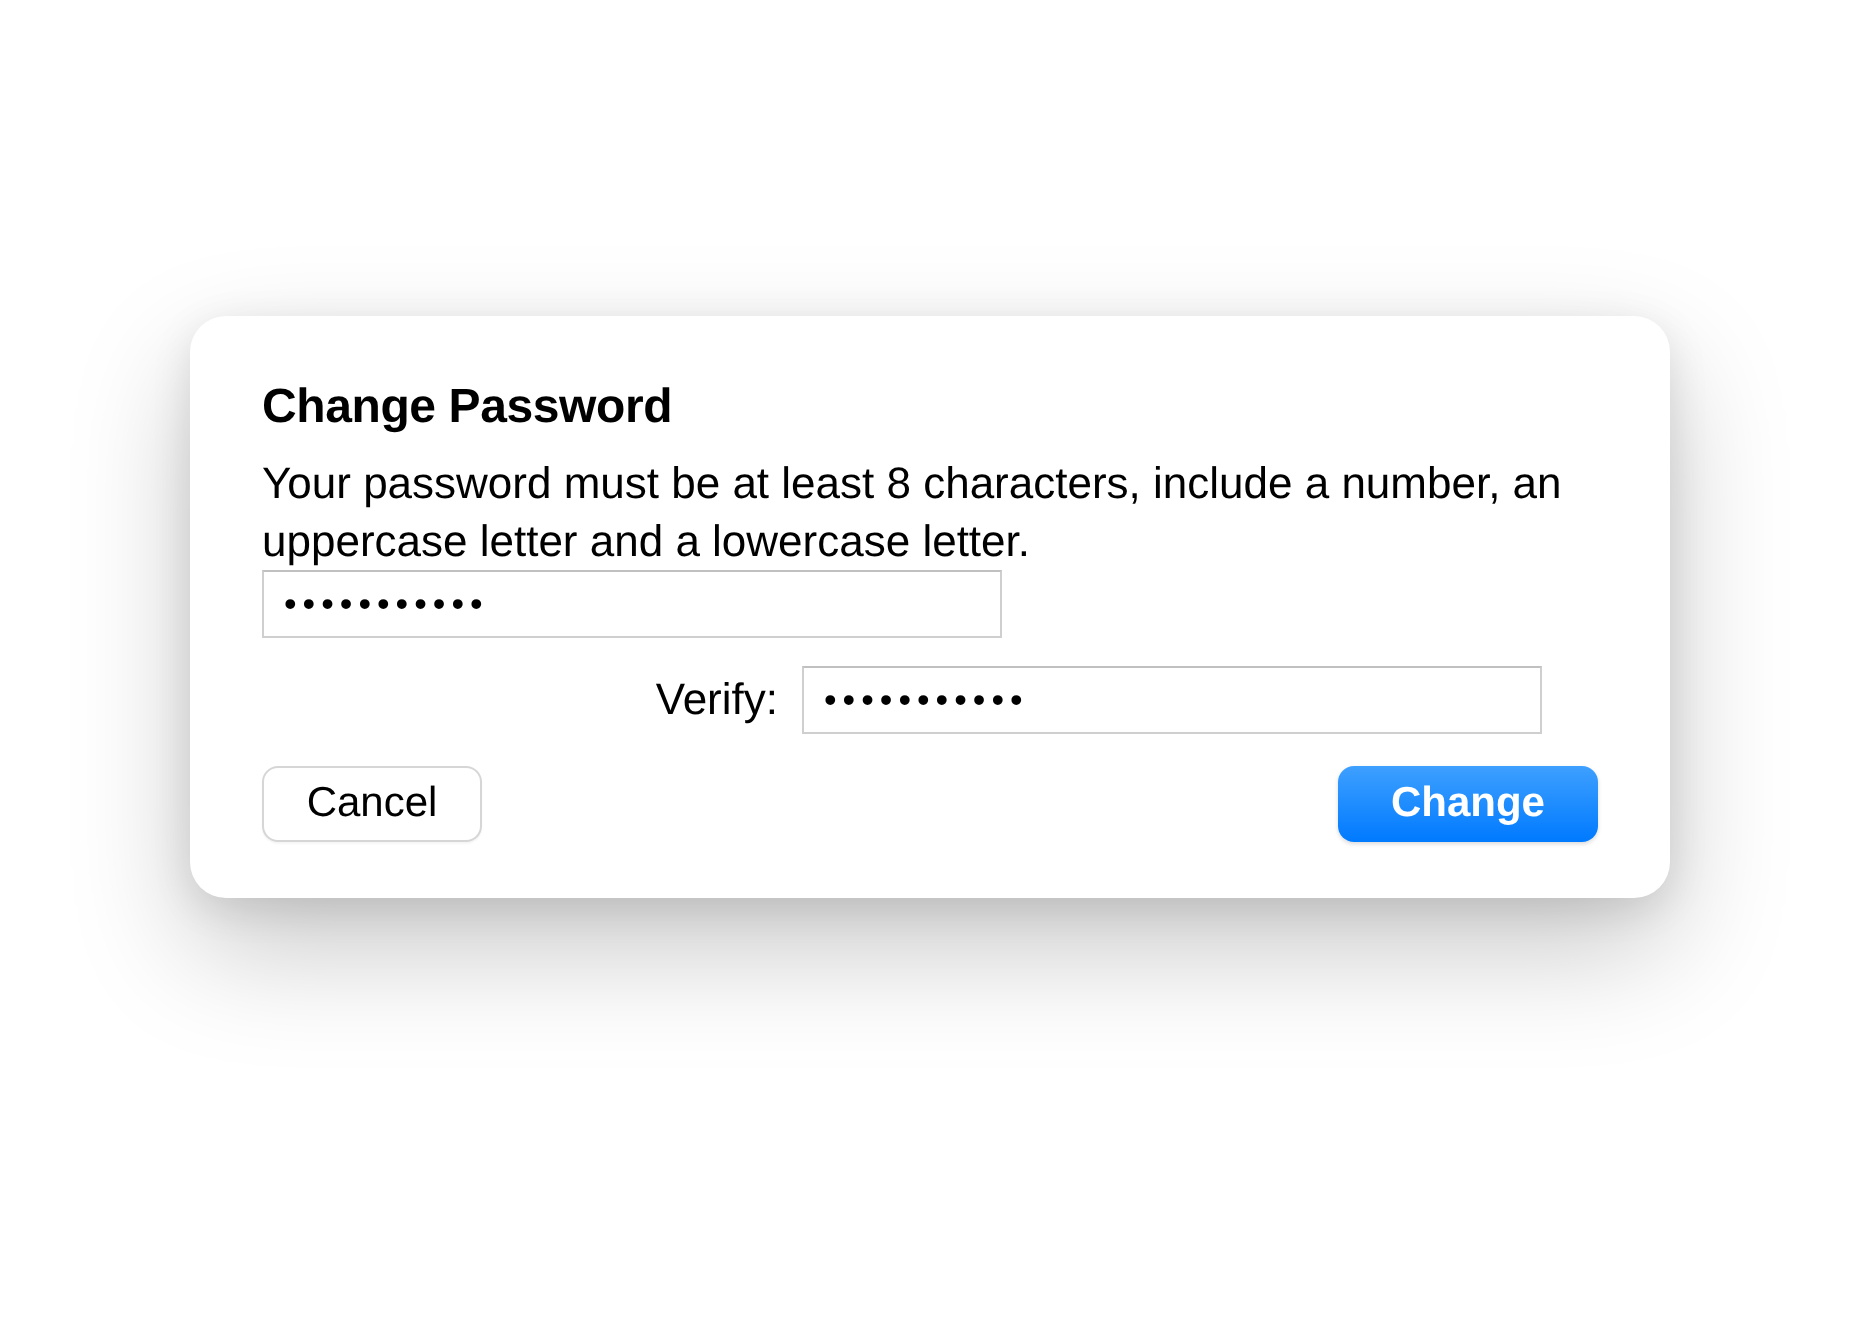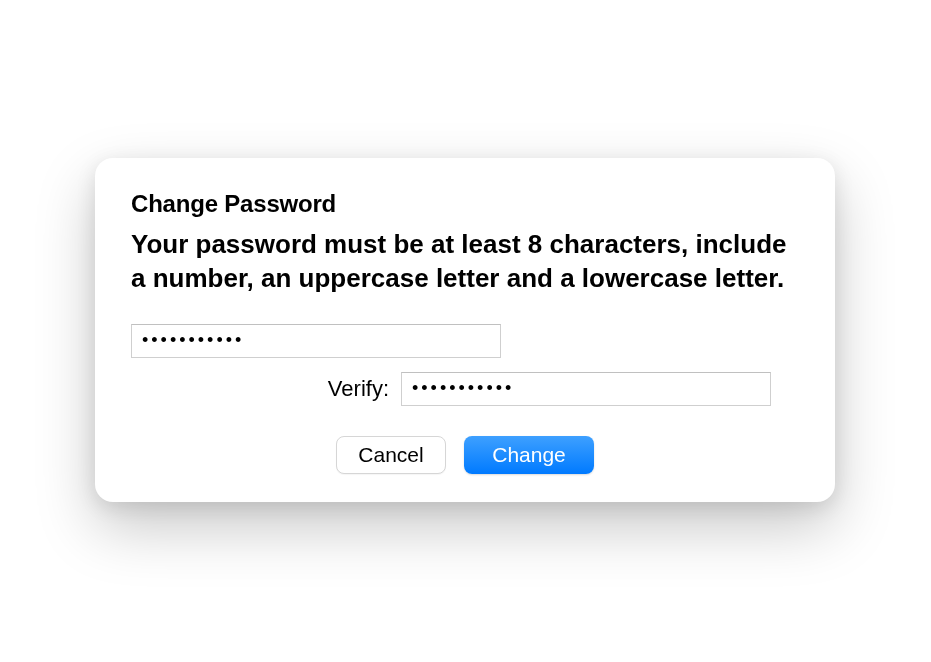--- a/index.html
+++ b/index.html
@@ -29,25 +29,24 @@
     
     .dialog-title {
       font-size: 24px;
       font-weight: 700;
       color: #000000;
       margin-bottom: 10px;
       letter-spacing: -0.2px;
     }
     
     .dialog-description {
-      font-size: 26px;
-      font-weight: 700;
+      font-size: 22px;
+      font-weight: 400;
       color: #000000;
       line-height: 1.3;
-      margin-bottom: 28px;
     }
     
     .form-row {
       display: flex;
       align-items: center;
       margin-bottom: 14px;
     }
     
     .form-label {
       width: 270px;
@@ -67,23 +66,23 @@
       padding: 4px 10px;
       font-size: 18px;
       letter-spacing: 3px;
       color: #000000;
       background: #ffffff;
       outline: none;
     }
     
     .button-row {
       display: flex;
-      justify-content: center;
+      justify-content: space-between;
       gap: 18px;
-      margin-top: 30px;
+      margin-top: 16px;
     }
     
     .btn {
       min-width: 110px;
       height: 38px;
       border-radius: 8px;
       font-size: 21px;
       font-weight: 400;
       cursor: pointer;
       padding: 0 18px;
@@ -98,20 +97,21 @@
       color: #000000;
       box-shadow: 0 1px 1px rgba(0,0,0,0.04);
     }
     
     .btn-primary {
       background: linear-gradient(to bottom, #3ea0ff, #007aff);
       border: none;
       color: #ffffff;
       min-width: 130px;
       box-shadow: 0 1px 2px rgba(0,0,0,0.15);
+      font-weight: bold;
     }
   </style>
 </head>
 <body>
 
 <div class="dialog">
 
   <h1 class="dialog-title">Change Password</h1>
 
   <p class="dialog-description">Your password must be at least 8 characters, include a number, an uppercase letter and a lowercase letter.</p>

